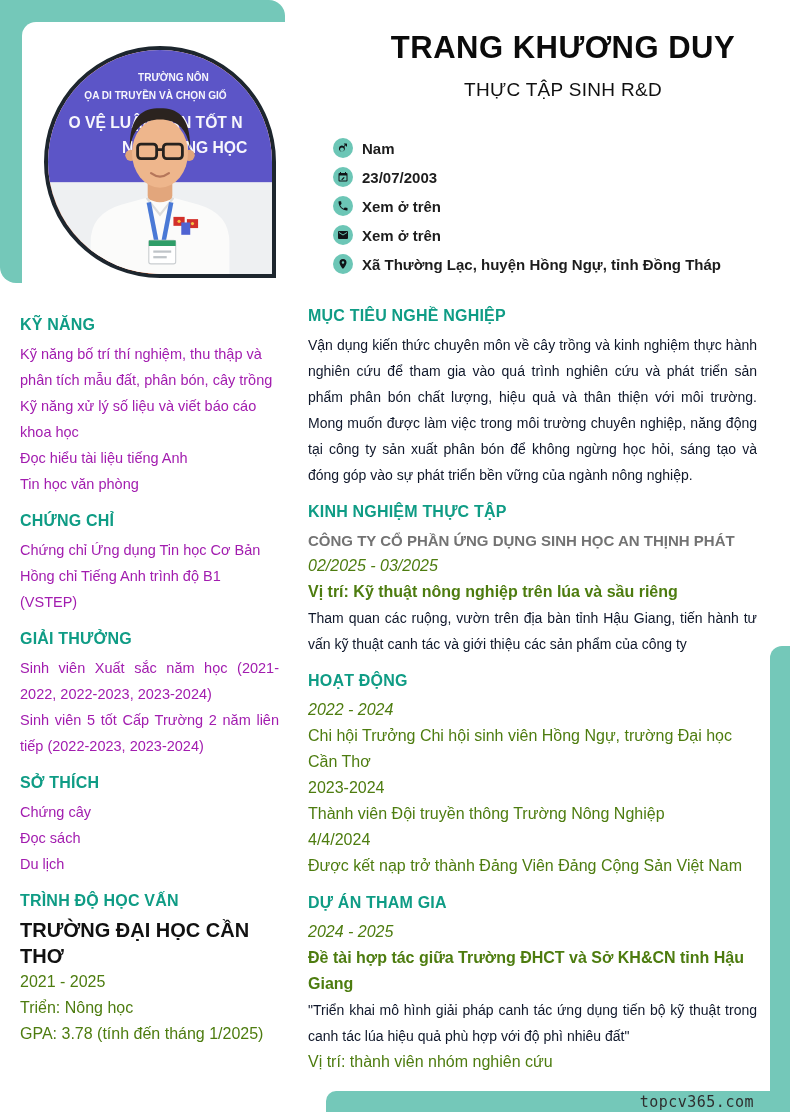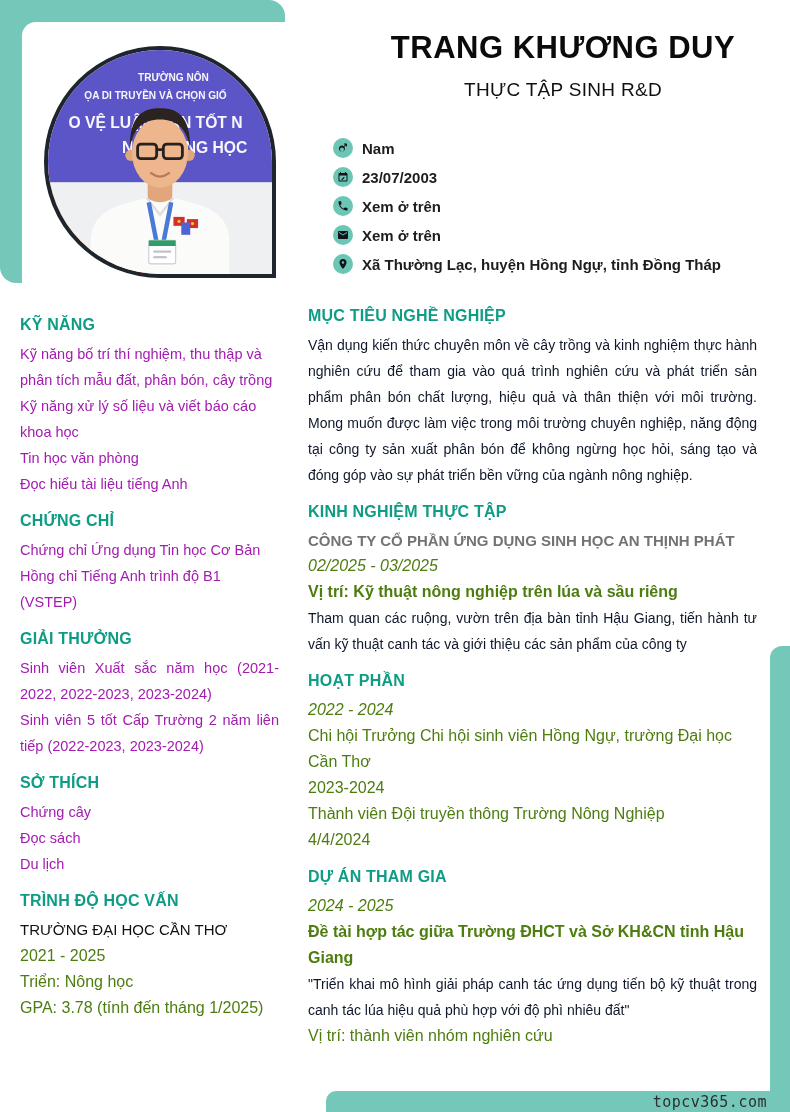--- a/index.html
+++ b/index.html
@@ -36,30 +36,30 @@
   .col-left  { position:absolute; left:20px;  top:302px; width:259px; }
   .col-right { position:absolute; left:308px; top:294px; width:449px; }
   .sec-title { font-size:16px; font-weight:700; color:#0f9c85; margin:15px 0 7px; letter-spacing:.2px; }
   .col-left .sec-title:first-child { margin-top:14px; }
   .col-right .sec-title:first-child { margin-top:13px; }
   .item { font-size:14.5px; line-height:26px; color:#a21caf; }
   .just { text-align:justify; }
   .b { font-weight:700; }
   .i { font-style:italic; }
   .para { font-size:14px; line-height:26px; text-align:justify; color:#0f172a; }
-  .edu-school { font-size:15px; font-weight:400; line-height:26px; color:#111; }
+  .edu-school { font-size:20px; font-weight:700; line-height:26px; color:#111; }
   .exp-company { font-size:15px; font-weight:700; line-height:25px; color:#737373; }
   .line { font-size:16px; line-height:26px; color:#4d7c0f; }
 
   
   .side-strip { position:absolute; left:770px; top:646px; width:20px; height:466px;
     background:#74c8b9; border-radius:12px 0 0 0; }
   .bottom-bar { position:absolute; left:326px; top:1091px; width:464px; height:21px;
     background:#74c8b9; border-radius:10px 0 0 0;
-    display:flex; align-items:center; justify-content:flex-end; padding-right:23px; }
+    display:flex; align-items:center; justify-content:flex-end; padding-right:36px; }
   .watermark { font-family:"DejaVu Sans Mono", monospace; font-size:15px; color:#2e2e2e; letter-spacing:.5px; }
 </style>
 </head>
 <body>
 
 <div class="page">
 
   <div class="teal-frame"></div>
   <div class="white-card"></div>
 
@@ -148,22 +148,22 @@
           </svg>
       </span>
       <span class="c-label">Xã Thường Lạc, huyện Hồng Ngự, tỉnh Đồng Tháp</span>
     </div>
   </div>
 
   <div class="col-left">
     <div class="sec-title">KỸ NĂNG</div>
     <div class="item">Kỹ năng bố trí thí nghiệm, thu thập và phân tích mẫu đất, phân bón, cây trồng</div>
     <div class="item">Kỹ năng xử lý số liệu và viết báo cáo khoa học</div>
+    <div class="item">Đọc hiểu tài liệu tiếng Anh</div>
     <div class="item">Tin học văn phòng</div>
-    <div class="item">Đọc hiểu tài liệu tiếng Anh</div>
 
     <div class="sec-title">CHỨNG CHỈ</div>
     <div class="item">Chứng chỉ Ứng dụng Tin học Cơ Bản</div>
     <div class="item">Hồng chỉ Tiếng Anh trình độ B1 (VSTEP)</div>
 
     <div class="sec-title">GIẢI THƯỞNG</div>
     <div class="item just">Sinh viên Xuất sắc năm học (2021-2022, 2022-2023, 2023-2024)</div>
     <div class="item just">Sinh viên 5 tốt Cấp Trường 2 năm liên tiếp (2022-2023, 2023-2024)</div>
 
     <div class="sec-title">SỞ THÍCH</div>
@@ -181,26 +181,27 @@
   <div class="col-right">
     <div class="sec-title">MỤC TIÊU NGHỀ NGHIỆP</div>
     <div class="para">Vận dụng kiến thức chuyên môn về cây trồng và kinh nghiệm thực hành nghiên cứu để tham gia vào quá trình nghiên cứu và phát triển sản phẩm phân bón chất lượng, hiệu quả và thân thiện với môi trường. Mong muốn được làm việc trong môi trường chuyên nghiệp, năng động tại công ty sản xuất phân bón để không ngừng học hỏi, sáng tạo và đóng góp vào sự phát triển bền vững của ngành nông nghiệp.</div>
 
     <div class="sec-title">KINH NGHIỆM THỰC TẬP</div>
     <div class="exp-company">CÔNG TY CỔ PHẦN ỨNG DỤNG SINH HỌC AN THỊNH PHÁT</div>
     <div class="line i">02/2025 - 03/2025</div>
     <div class="line b">Vị trí: Kỹ thuật nông nghiệp trên lúa và sầu riêng</div>
     <div class="para">Tham quan các ruộng, vườn trên địa bàn tỉnh Hậu Giang, tiến hành tư vấn kỹ thuật canh tác và giới thiệu các sản phẩm của công ty</div>
 
-    <div class="sec-title">HOẠT PHẦN</div>
+    <div class="sec-title">HOẠT ĐỘNG</div>
     <div class="line i">2022 - 2024</div>
     <div class="line">Chi hội Trưởng Chi hội sinh viên Hồng Ngự, trường Đại học Cần Thơ</div>
     <div class="line">2023-2024</div>
     <div class="line">Thành viên Đội truyền thông Trường Nông Nghiệp</div>
     <div class="line">4/4/2024</div>
+    <div class="line">Được kết nạp trở thành Đảng Viên Đảng Cộng Sản Việt Nam</div>
 
     <div class="sec-title">DỰ ÁN THAM GIA</div>
     <div class="line i">2024 - 2025</div>
     <div class="line b">Đề tài hợp tác giữa Trường ĐHCT và Sở KH&amp;CN tỉnh Hậu Giang</div>
     <div class="para">"Triển khai mô hình giải pháp canh tác ứng dụng tiến bộ kỹ thuật trong canh tác lúa hiệu quả phù hợp với độ phì nhiêu đất"</div>
     <div class="line">Vị trí: thành viên nhóm nghiên cứu</div>
   </div>
 
   <div class="side-strip"></div>
   <div class="bottom-bar">

